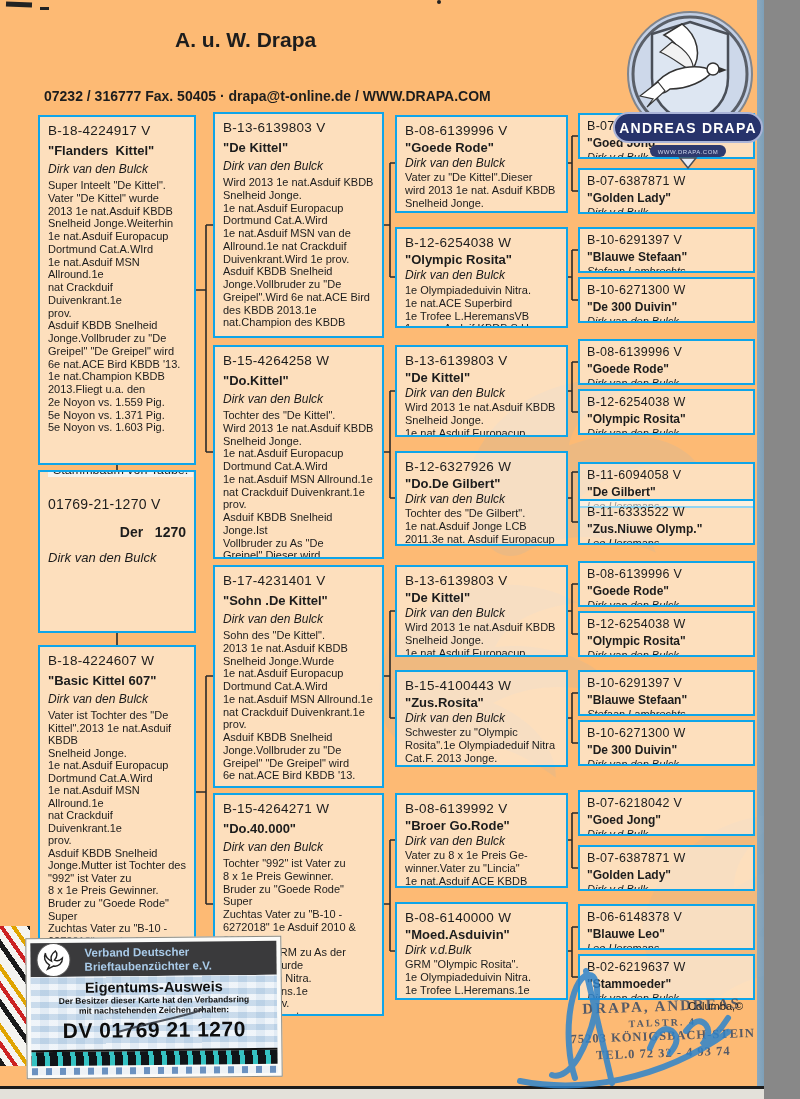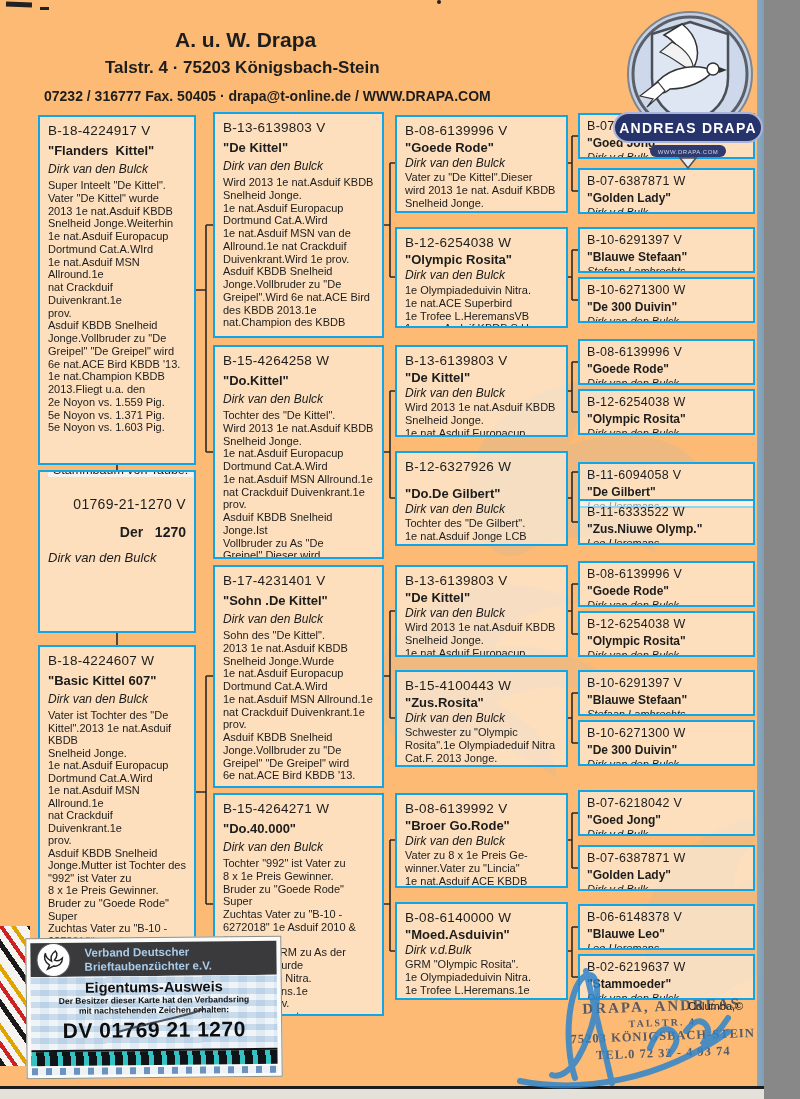--- a/index.html
+++ b/index.html
@@ -17,21 +17,21 @@
   .pname{font-size:13px;font-weight:bold;margin-bottom:4px;}
   .breeder{font-size:12px;font-style:italic;margin-bottom:3px;}
   .ptext{font-size:11px;line-height:1.16;white-space:pre-line;}
   .dbox .ring{font-size:12.5px;margin-bottom:3px;}
   .dbox .pname{font-size:12px;margin-bottom:1px;}
   .dbox .breeder{font-size:11px;margin-bottom:0;}
   .dbox{padding:4px 7px;}
 
   
   .legend{position:absolute;top:-9px;left:8px;background:#f5f3ee;padding:0 5px;font-size:12.5px;}
-  .subject .ring{margin-top:18px;font-size:14px;margin-bottom:12px;text-align:right;}
+  .subject .ring{margin-top:18px;font-size:14px;margin-bottom:12px;}
   .subject .pname{font-size:14px;margin-bottom:10px;text-align:right;}
   .subject .breeder{font-size:13px;}
 
   svg.overlay{position:absolute;left:0;top:0;z-index:2;}
   svg.abs{position:absolute;}
 
   
   .card{position:absolute;left:26px;top:937px;width:256px;height:141px;background:#fbfbf9;border:1px solid #8d8d85;transform:rotate(-.6deg);z-index:6;box-sizing:border-box;padding:4px;}
   .card-head{height:34px;background:#3a3a3c;display:flex;align-items:center;}
   .card-head .cicon{width:32px;height:32px;border-radius:50%;background:#fff;margin-left:6px;flex:none;display:flex;align-items:center;justify-content:center;border:1px solid #555;}
@@ -81,21 +81,20 @@
     <path d="M20 80 C 35 30, 95 5, 140 18 C 110 30, 95 45, 92 62 C 130 48, 170 55, 185 75 C 150 72, 120 82, 100 100 C 130 105, 150 120, 155 140 C 120 125, 85 125, 60 140 C 35 152, 15 120, 20 80 Z" fill="#8fb4cf"></path>
   </svg>
   <svg class="abs" style="left:340px;top:560px;z-index:1;opacity:.12;transform:rotate(14deg);" width="320" height="230" viewBox="0 0 200 160">
     <path d="M20 80 C 35 30, 95 5, 140 18 C 110 30, 95 45, 92 62 C 130 48, 170 55, 185 75 C 150 72, 120 82, 100 100 C 130 105, 150 120, 155 140 C 120 125, 85 125, 60 140 C 35 152, 15 120, 20 80 Z" fill="#8fb4cf"></path>
   </svg>
   <svg class="abs" style="left:600px;top:800px;z-index:1;opacity:.1;transform:rotate(-12deg);" width="300" height="220" viewBox="0 0 200 160">
     <path d="M20 80 C 35 30, 95 5, 140 18 C 110 30, 95 45, 92 62 C 130 48, 170 55, 185 75 C 150 72, 120 82, 100 100 C 130 105, 150 120, 155 140 C 120 125, 85 125, 60 140 C 35 152, 15 120, 20 80 Z" fill="#9bb2c4"></path>
   </svg>
 
   <div class="h-name">A. u. W. Drapa</div>
-  <div class="h-addr">Talstr. 4  ·  75203 Königsbach-Stein</div>
   <div class="h-contact">07232 / 316777 Fax. 50405  ·  drapa@t-online.de / WWW.DRAPA.COM</div>
 
   <svg class="overlay" width="800" height="1099">
     <g stroke="#2a2a2a" stroke-width="1.6" fill="none">
       <path d="M117 465 V470 M117 633 V645 M196 290 H206 M206 225 V452 M206 225 H213 M206 452 H213 M196 792 H206 M206 676 V904 M206 676 H213 M206 904 H213"></path>
       <path d="M384 225 H390 M390 163 V277 M390 163 H395 M390 277 H395 M384 452 H390 M390 391 V498 M390 391 H395 M390 498 H395 M384 676 H390 M390 611 V718 M390 611 H395 M390 718 H395 M384 904 H390 M390 840 V951 M390 840 H395 M390 951 H395"></path>
       <path d="M568 163 H572 M572 136 V191 M572 136 H578 M572 191 H578 M568 277 H572 M572 250 V300 M572 250 H578 M572 300 H578 M568 391 H572 M572 362 V412 M572 362 H578 M572 412 H578 M568 498 H572 M572 472 V522 M572 472 H578 M572 522 H578 M568 611 H572 M572 584 V634 M572 584 H578 M572 634 H578 M568 718 H572 M572 693 V743 M572 693 H578 M572 743 H578 M568 840 H572 M572 813 V868 M572 813 H578 M572 868 H578 M568 951 H572 M572 927 V977 M572 927 H578 M572 977 H578"></path>
     </g>
   </svg>
 
@@ -245,21 +244,21 @@
   <div class="pbox" style="left:395px;top:345px;width:173px;height:92px;">
     <div class="ring" style="margin-bottom:2px;">B-13-6139803 V</div>
     <div class="pname" style="margin-bottom:1px;">"De Kittel"</div>
     <div class="breeder" style="margin-bottom:1px;">Dirk van den Bulck</div>
     <div class="ptext">Wird 2013 1e nat.Asduif KBDB
 Snelheid Jonge.
 1e nat.Asduif Europacup
 Dortmund Cat.A.Wird</div>
   </div>
   <div class="pbox" style="left:395px;top:451px;width:173px;height:95px;">
-    <div class="ring" style="margin-bottom:12px;">B-12-6327926 W</div>
+    <div class="ring" style="margin-bottom:2px;">B-12-6327926 W</div>
     <div class="pname" style="margin-bottom:1px;">"Do.De Gilbert"</div>
     <div class="breeder" style="margin-bottom:1px;">Dirk van den Bulck</div>
     <div class="ptext">Tochter des "De Gilbert".
 1e nat.Asduif Jonge LCB
 2011.3e nat. Asduif Europacup
 2012. 4e nat. Asduif Speed</div>
   </div>
   <div class="pbox" style="left:395px;top:565px;width:173px;height:92px;">
     <div class="ring" style="margin-bottom:2px;">B-13-6139803 V</div>
     <div class="pname" style="margin-bottom:1px;">"De Kittel"</div>

